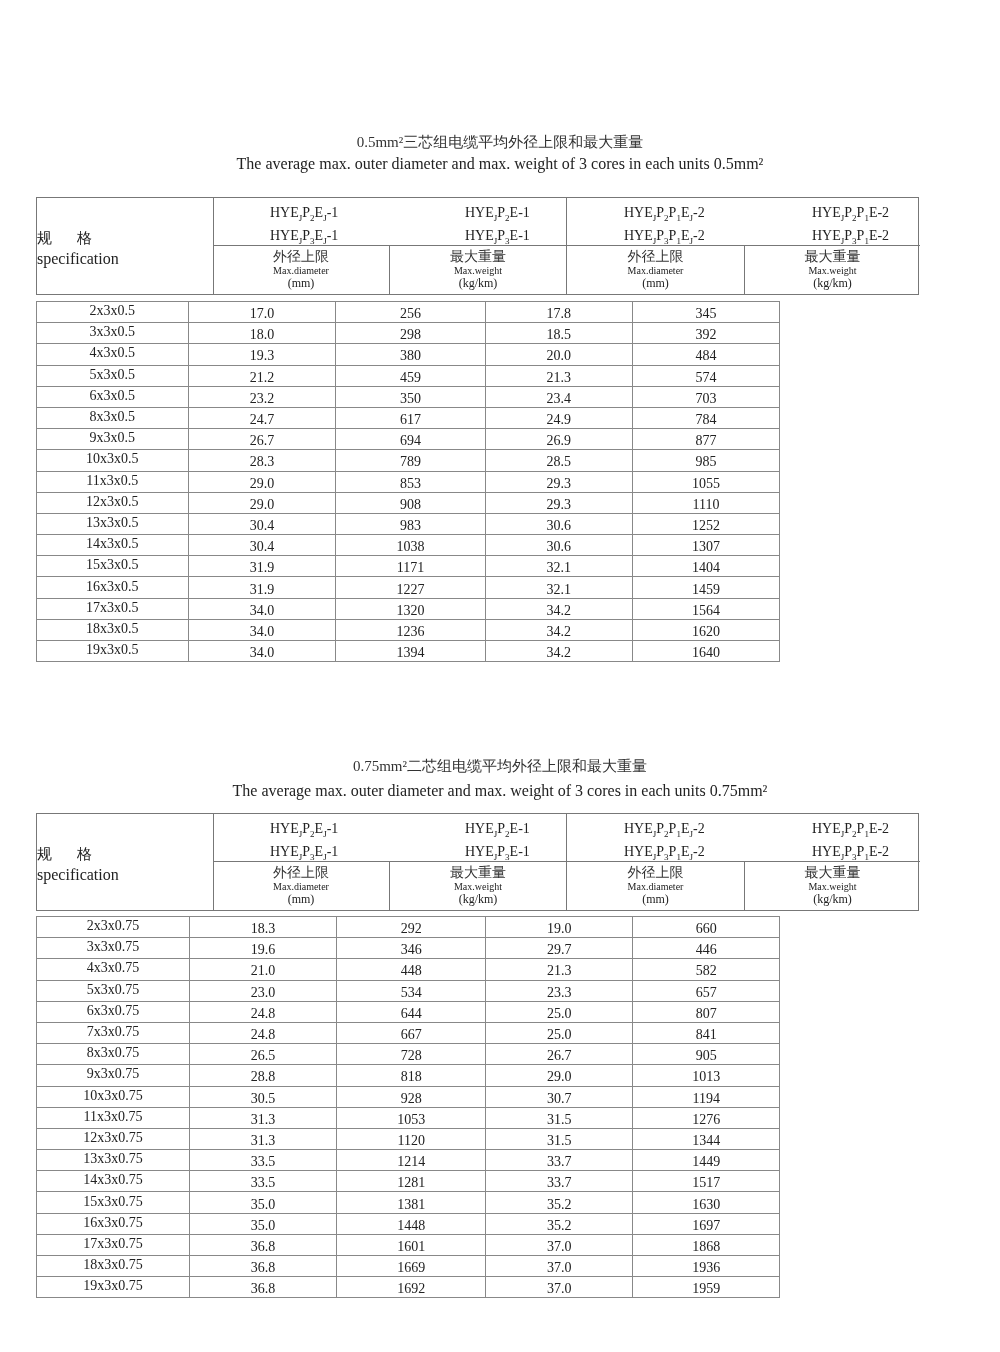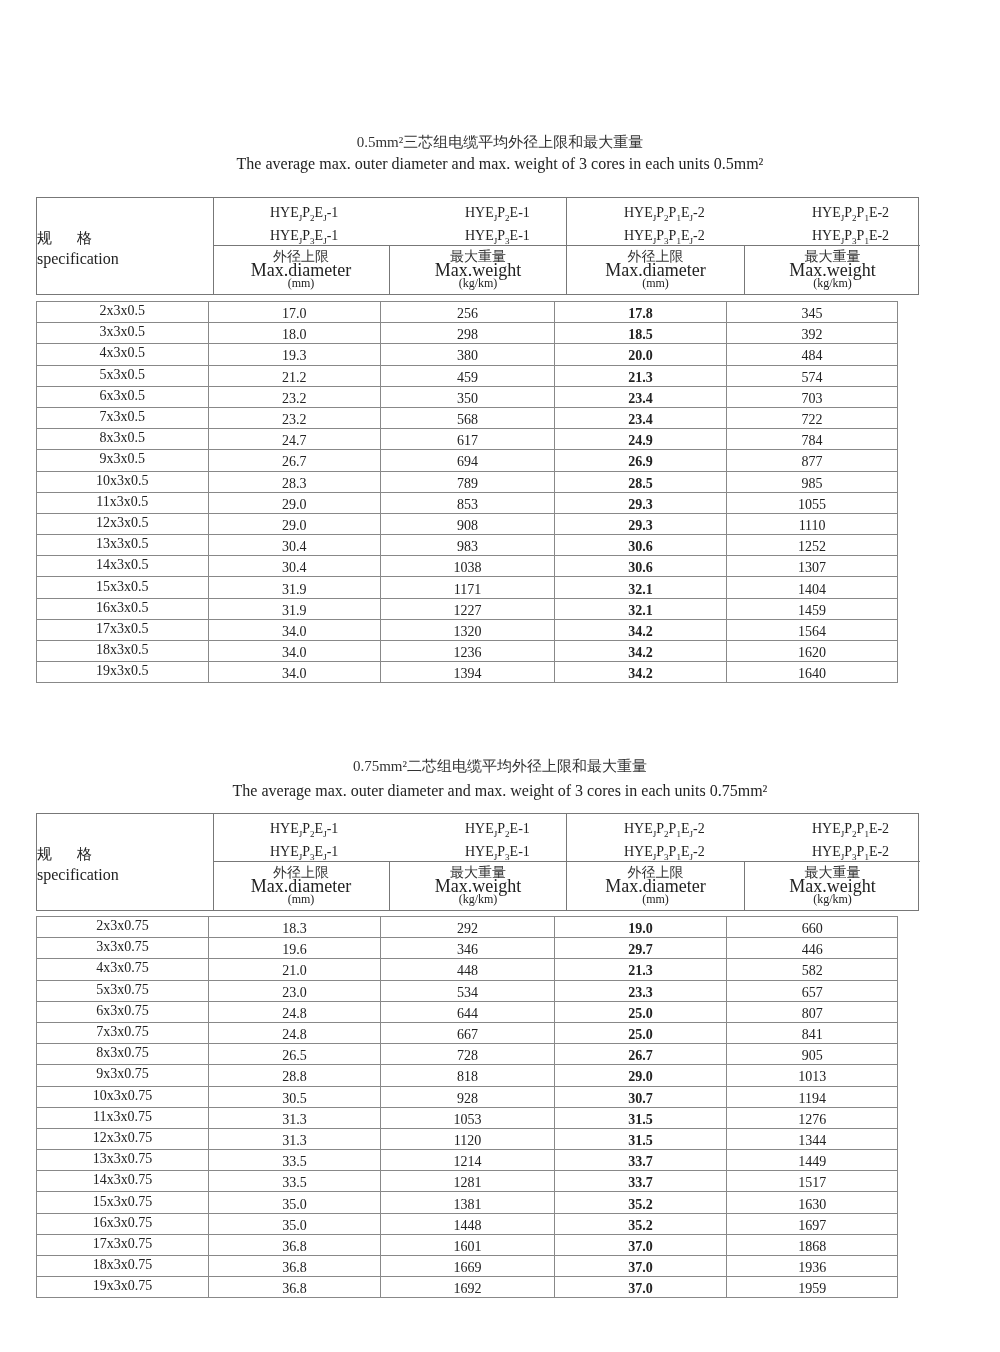--- a/index.html
+++ b/index.html
@@ -9,28 +9,28 @@
     .title-en { position:absolute; left:0; width:1000px; text-align:center; font-size:16px; color:#222; }
     .hdr { position:absolute; left:36px; width:883px; height:98px; border:1px solid #777; box-sizing:border-box; }
     .hdr .spec { position:absolute; left:0; top:0; width:176px; height:96px; border-right:1px solid #777; text-align:left; }
     .hdr .spec .cn { position:absolute; top:31px; left:0; width:176px; font-size:15px; letter-spacing:0; font-family:"DejaVu Sans",sans-serif; }
     .hdr .spec .cn span { display:inline-block; width:40px; }
     .hdr .spec .en { position:absolute; top:52px; left:0; width:176px; font-size:16px; }
     .grp { position:absolute; top:0; height:48px; border-right:1px solid #777; border-bottom:1px solid #777; box-sizing:border-box; }
     .grp .m { position:absolute; font-size:14px; line-height:18px; top:6px; }
     .sub { position:absolute; top:48px; height:48px; border-right:1px solid #777; box-sizing:border-box; text-align:center; }
     .sub .cn { font-size:14px; line-height:16px; margin-top:2px; font-family:"DejaVu Sans",sans-serif; color:#333; }
-    .sub .en { font-size:18px; line-height:13px; }
+    .sub .en { font-size:10px; line-height:13px; }
     .sub .u { font-size:12px; line-height:12px; }
-    .tbl { position:absolute; left:36px; width:862px; border-collapse:collapse; }
+    .tbl { position:absolute; left:36px; width:744px; border-collapse:collapse; }
     .tbl td { border:1px solid #888; height:20.2px; padding:0; font-size:14px; text-align:center; line-height:20px; }
     .tbl td.c0 { width:175px; }
     .tbl td.c1 { width:177px; }
     .tbl td.c2 { width:178px; }
-    .tbl td.c3 { width:177px;font-weight:bold; }
+    .tbl td.c3 { width:177px; }
     .tbl td.c4 { width:175px; }
     .tbl td span { position:relative; top:2px; }
     .tbl td.c0 span { top:-1px; }
   </style>
 </head>
 <body>
 
 <div id="sec0" class="section" style="top:0;">
     <div class="title-cn" style="top:133px">0.5mm²三芯组电缆平均外径上限和最大重量</div>
     <div class="title-en" style="top:155px">The average max. outer diameter and max. weight of  3 cores in each units 0.5mm²</div>
@@ -111,27 +111,20 @@
           <td class="c4"><span>574</span></td>
         </tr>
         <tr>
           <td class="c0"><span>6x3x0.5</span></td>
           <td class="c1"><span>23.2</span></td>
           <td class="c2"><span>350</span></td>
           <td class="c3"><span>23.4</span></td>
           <td class="c4"><span>703</span></td>
         </tr>
         <tr>
-          <td class="c0"><span>7x3x0.5</span></td>
-          <td class="c1"><span>23.2</span></td>
-          <td class="c2"><span>568</span></td>
-          <td class="c3"><span>23.4</span></td>
-          <td class="c4"><span>722</span></td>
-        </tr>
-        <tr>
           <td class="c0"><span>8x3x0.5</span></td>
           <td class="c1"><span>24.7</span></td>
           <td class="c2"><span>617</span></td>
           <td class="c3"><span>24.9</span></td>
           <td class="c4"><span>784</span></td>
         </tr>
         <tr>
           <td class="c0"><span>9x3x0.5</span></td>
           <td class="c1"><span>26.7</span></td>
           <td class="c2"><span>694</span></td>

